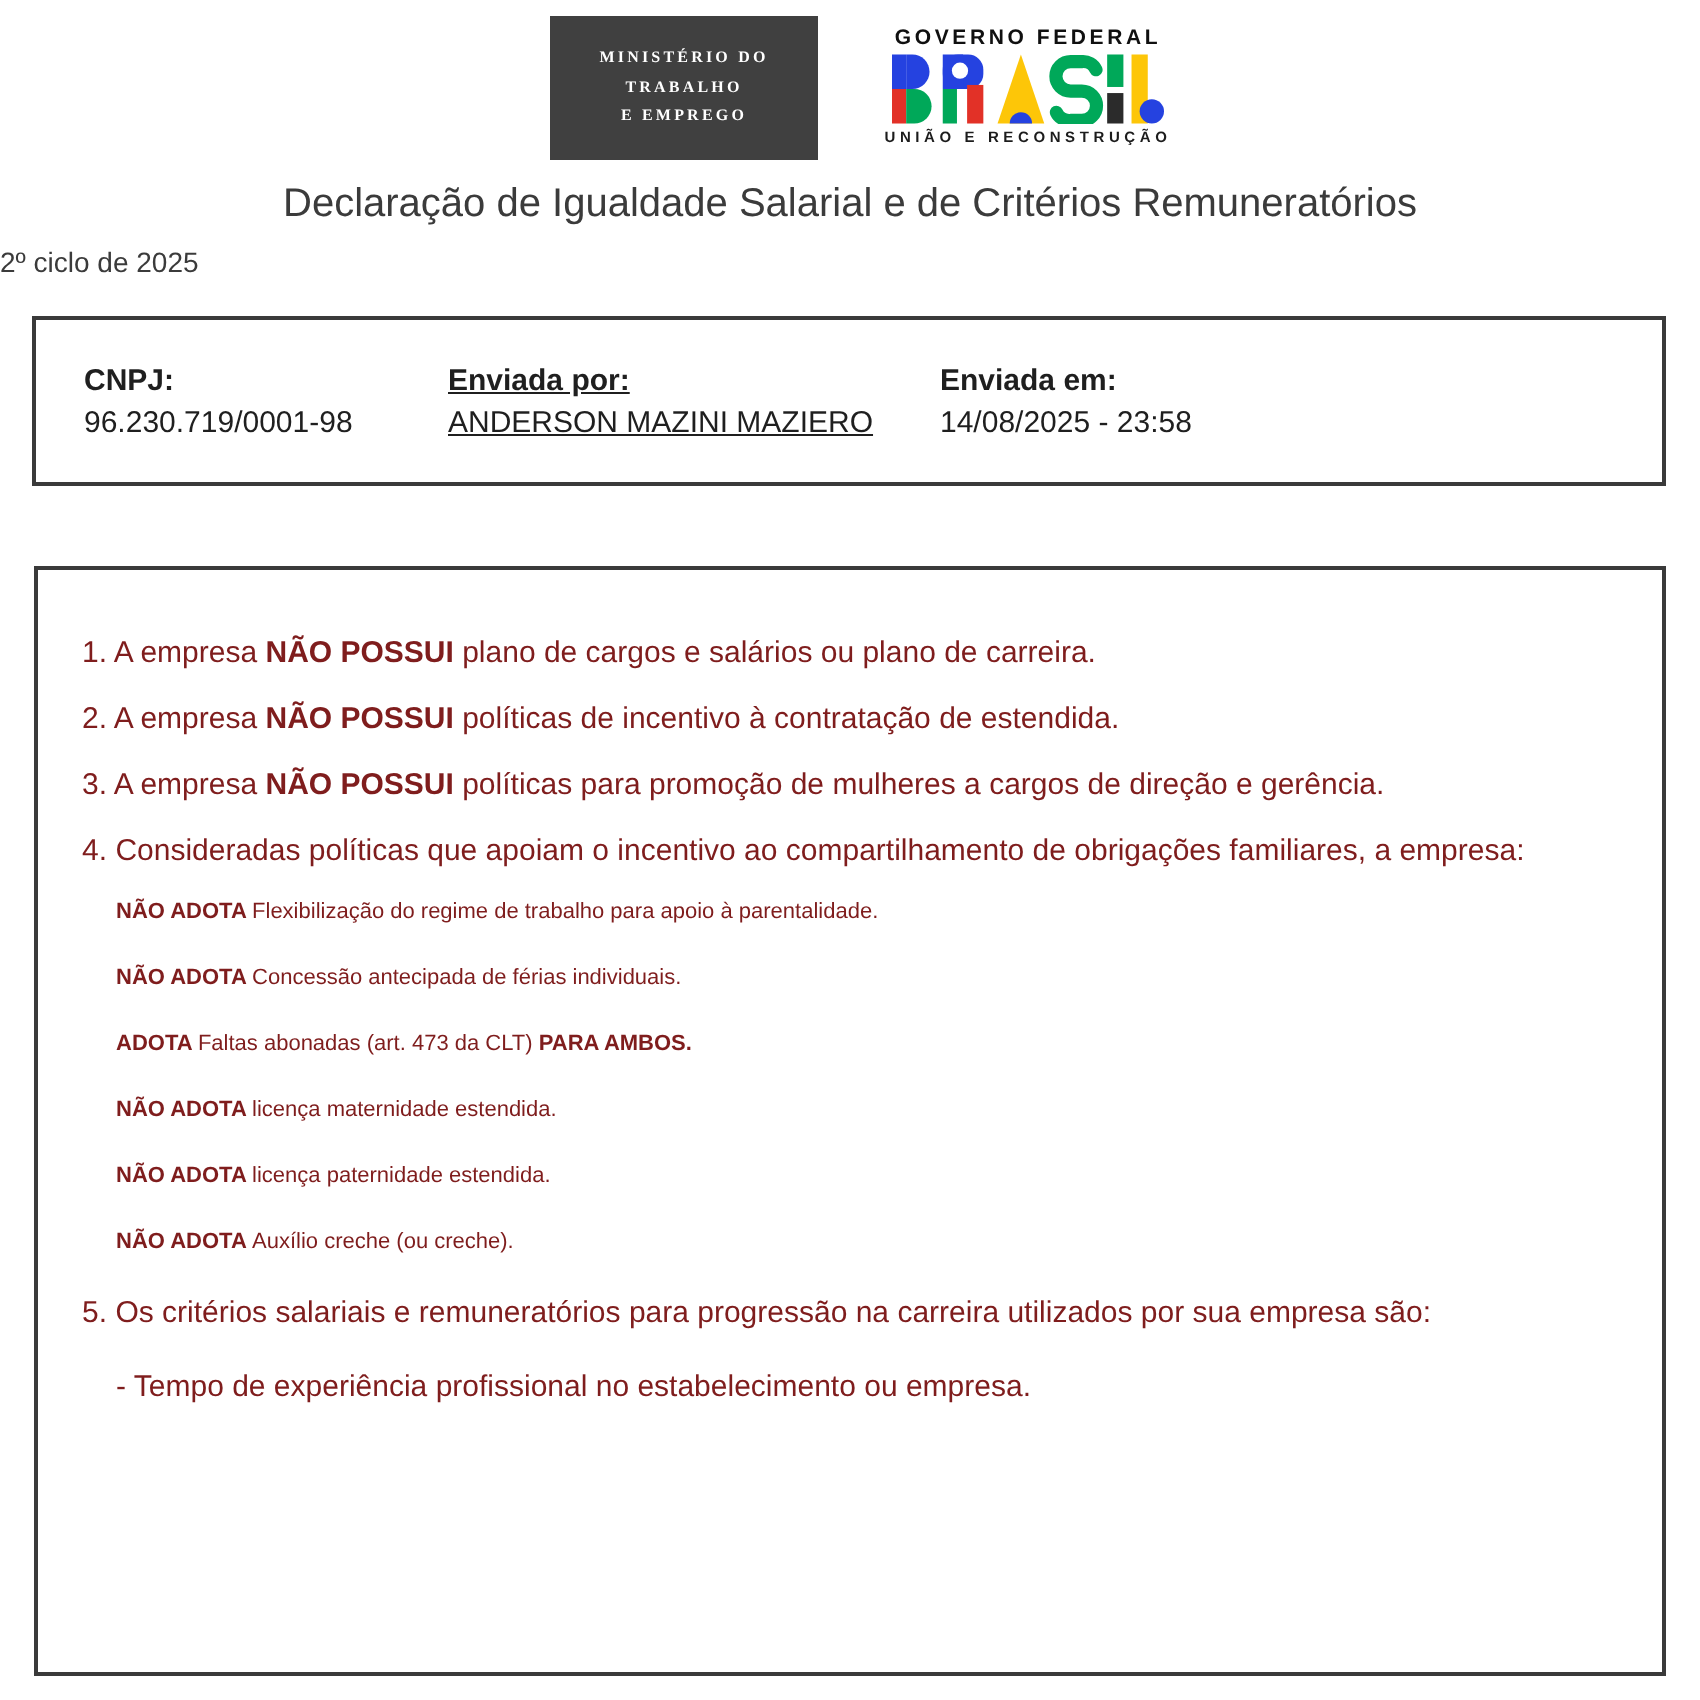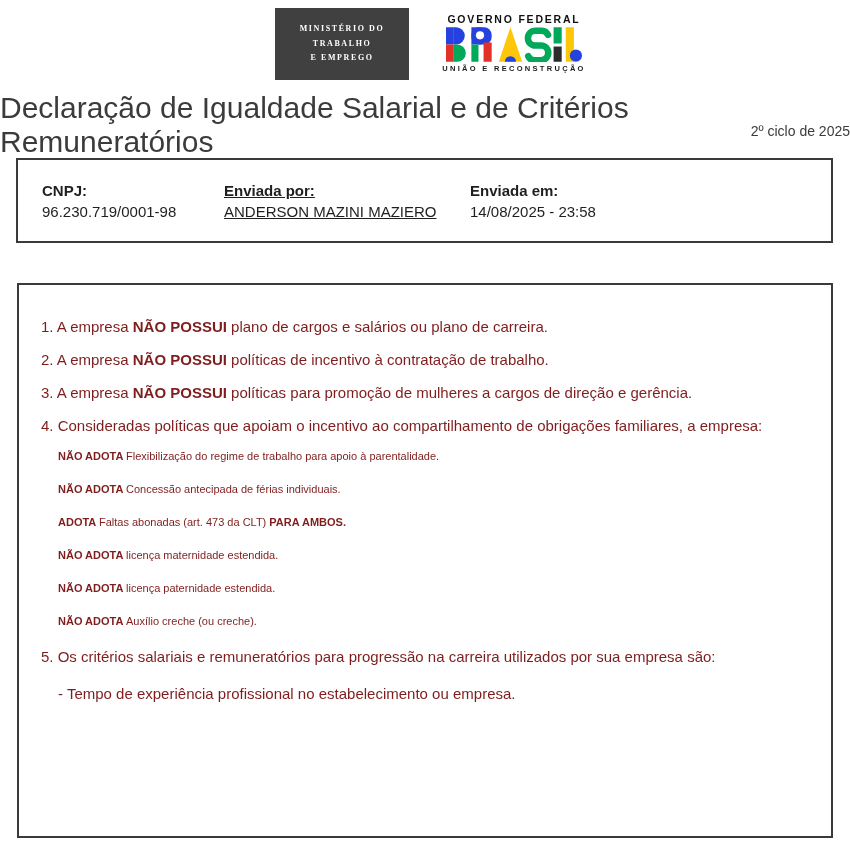--- a/index.html
+++ b/index.html
@@ -19,22 +19,22 @@
     font-family:"Liberation Serif","DejaVu Serif",serif;
     color:#ffffff; font-size:8px; font-weight:700; letter-spacing:1.6px;
     line-height:1.8; text-transform:uppercase;
   }
   .gov-logo { position:absolute; left:442px; top:13px; width:144px; text-align:center; }
   .gov-top  { font-size:10.5px; font-weight:800; letter-spacing:1.8px; color:#101010; white-space:nowrap; }
   .brasil-wrap { margin-top:2px; line-height:0; }
   .gov-bottom { font-size:7.5px; font-weight:700; letter-spacing:2.3px; color:#1c1c1c; margin-top:2px; white-space:nowrap; }
 
   
-  .page-title   { position:absolute; top:91px;  left:0; width:100%; text-align:left; font-size:30px; color:#3b3b3b; }
-  .page-subtitle{ position:absolute; top:123px; left:0; width:100%; text-align:right; font-size:14px; color:#3b3b3b; }
+  .page-title   { position:absolute; top:91px;  left:0; width:100%; text-align:center; font-size:20px; color:#3b3b3b; }
+  .page-subtitle{ position:absolute; top:123px; left:0; width:100%; text-align:left; font-size:14px; color:#3b3b3b; }
 
   
   .info-box {
     position:absolute; left:16px; top:158px; width:817px; height:85px;
     border:2px solid #3a3a3a; box-sizing:border-box;padding-left:16px;
   }
   .info-field { position:absolute; top:22px; font-size:15px; color:#1f1f1f; }
   .info-field .label { font-weight:700; margin-bottom:4px; }
   .info-field.f0 { left:24px; }
   .info-field.f1 { left:206px;text-decoration:underline; }
@@ -109,21 +109,21 @@
   <div class="info-field f2">
     <div class="label">Enviada em:</div>
     <div class="value">14/08/2025 - 23:58</div>
   </div>
 </div>
 
 <div class="main-box">
 
   <div class="item"><span>1. A empresa </span><b>NÃO POSSUI</b><span> plano de cargos e salários ou plano de carreira.</span></div>
 
-  <div class="item"><span>2. A empresa </span><b>NÃO POSSUI</b><span> políticas de incentivo à contratação de trabalho.</span></div>
+  <div class="item"><span>2. A empresa </span><b>NÃO POSSUI</b><span> políticas de incentivo à contratação de estendida.</span></div>
 
   <div class="item"><span>3. A empresa </span><b>NÃO POSSUI</b><span> políticas para promoção de mulheres a cargos de direção e gerência.</span></div>
 
   <div class="item"><span>4. </span><b></b><span>Consideradas políticas que apoiam o incentivo ao compartilhamento de obrigações familiares, a empresa:</span>
     <div class="subitems">
       <div class="subitem"><b>NÃO ADOTA </b><span>Flexibilização do regime de trabalho para apoio à parentalidade.</span></div>
       <div class="subitem"><b>NÃO ADOTA </b><span>Concessão antecipada de férias individuais.</span></div>
       <div class="subitem"><b>ADOTA </b><span>Faltas abonadas (art. 473 da CLT)</span><b> PARA AMBOS.</b></div>
       <div class="subitem"><b>NÃO ADOTA </b><span>licença maternidade estendida.</span></div>
       <div class="subitem"><b>NÃO ADOTA </b><span>licença paternidade estendida.</span></div>

